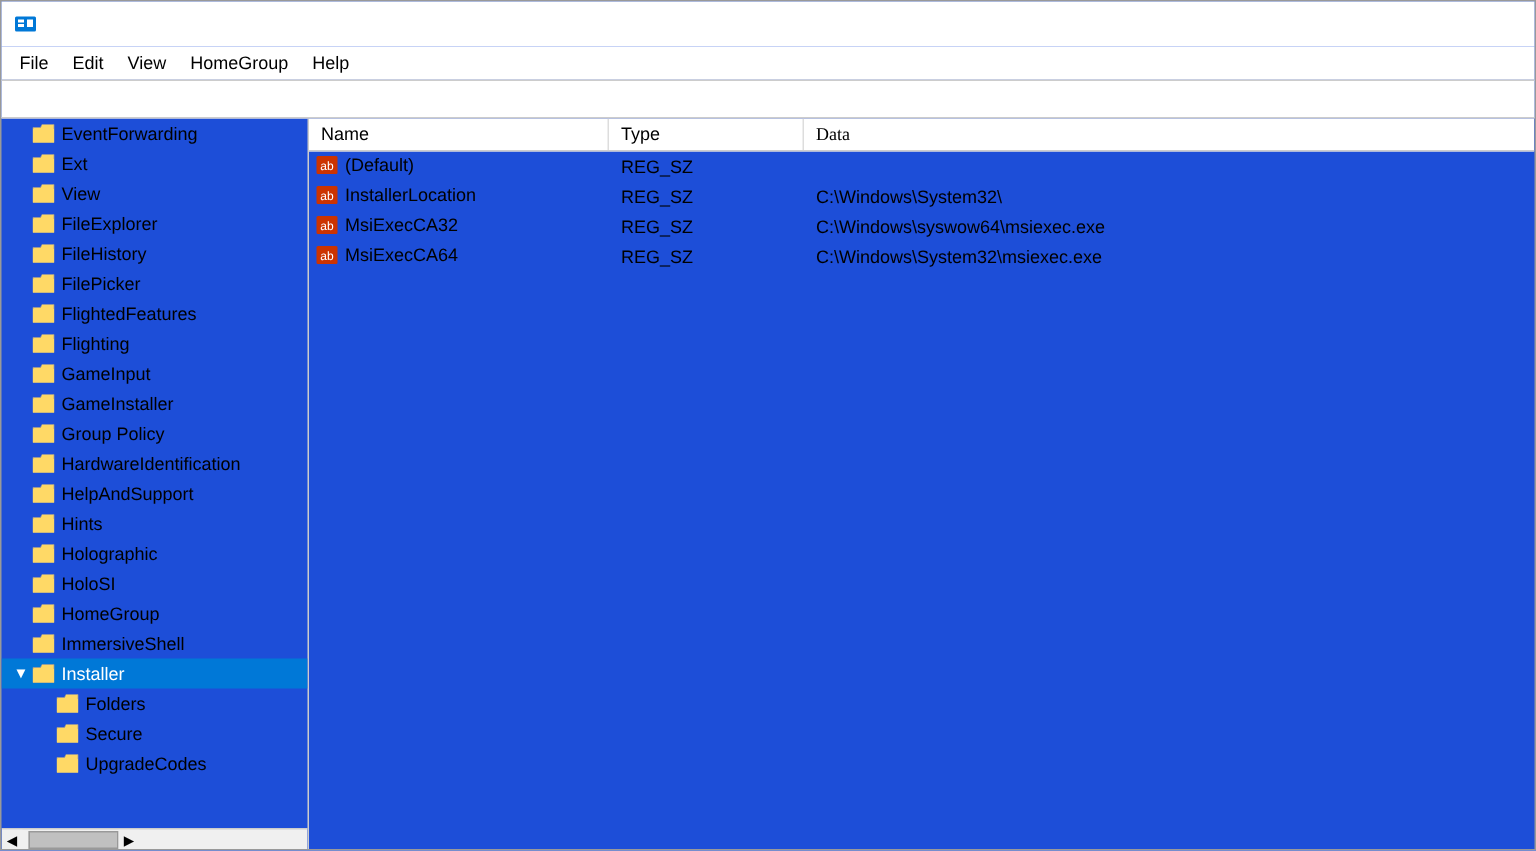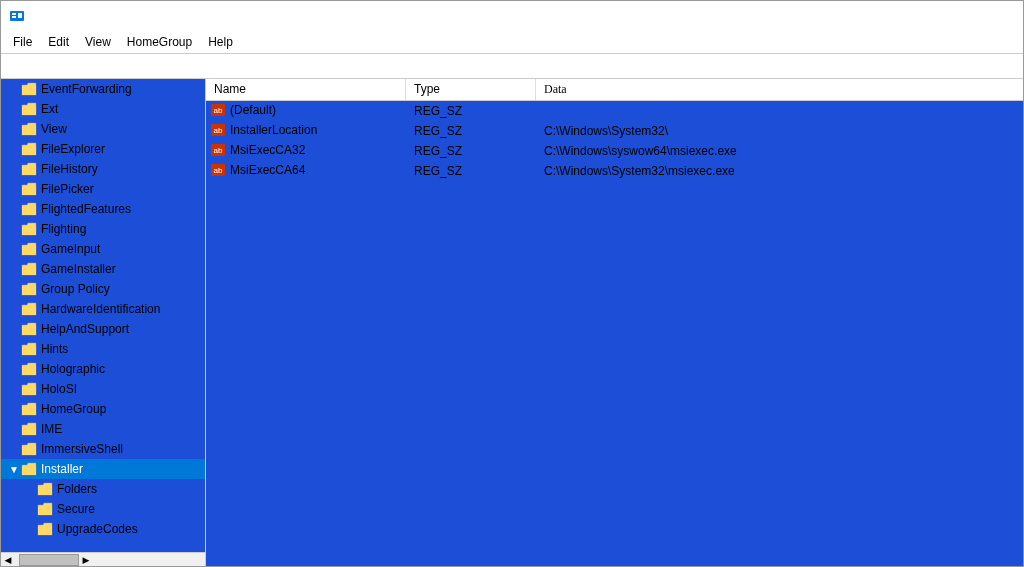--- a/index.html
+++ b/index.html
@@ -467,30 +467,20 @@
             <span>HomeGroup</span>
           </div>
           <div class="tree-item">
             <span class="expand-arrow"></span>
             <span class="folder-icon">
               <svg class="folder-svg" viewBox="0 0 16 14" xmlns="http://www.w3.org/2000/svg">
     <path d="M1,3 L6,3 L7,1 L15,1 L15,13 L1,13 Z" fill="#ffd966" stroke="#999" stroke-width="0.5"></path>
     <path d="M1,4 L15,4 L15,13 L1,13 Z" fill="#ffd966"></path>
   </svg>
             </span>
-            <span>IME</span>
-          </div>
-          <div class="tree-item">
-            <span class="expand-arrow"></span>
-            <span class="folder-icon">
-              <svg class="folder-svg" viewBox="0 0 16 14" xmlns="http://www.w3.org/2000/svg">
-    <path d="M1,3 L6,3 L7,1 L15,1 L15,13 L1,13 Z" fill="#ffd966" stroke="#999" stroke-width="0.5"></path>
-    <path d="M1,4 L15,4 L15,13 L1,13 Z" fill="#ffd966"></path>
-  </svg>
-            </span>
             <span>ImmersiveShell</span>
           </div>
           <div class="tree-item selected">
             <span class="expand-arrow">▼</span>
             <span class="folder-icon">
               <svg class="folder-svg" viewBox="0 0 16 14" xmlns="http://www.w3.org/2000/svg">
     <path d="M1,3 L6,3 L7,1 L15,1 L15,13 L1,13 Z" fill="#ffd966" stroke="#999" stroke-width="0.5"></path>
     <path d="M1,4 L15,4 L15,13 L1,13 Z" fill="#ffd966"></path>
   </svg>
             </span>

